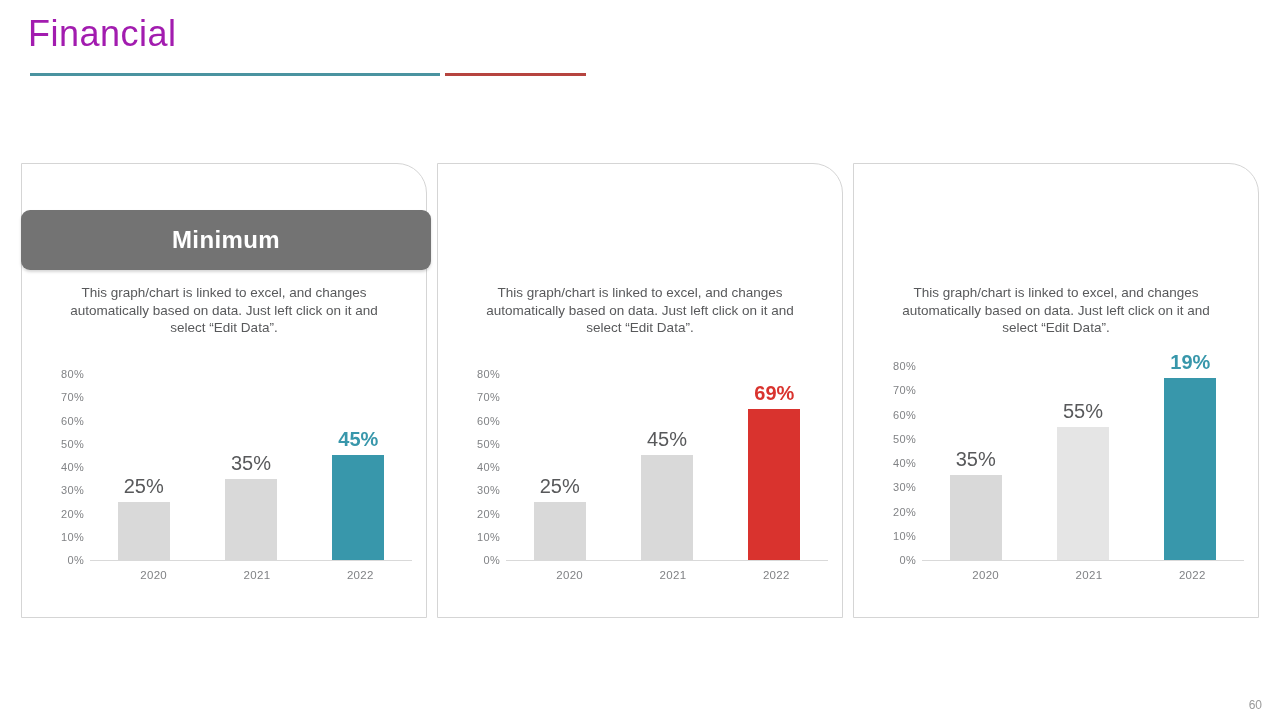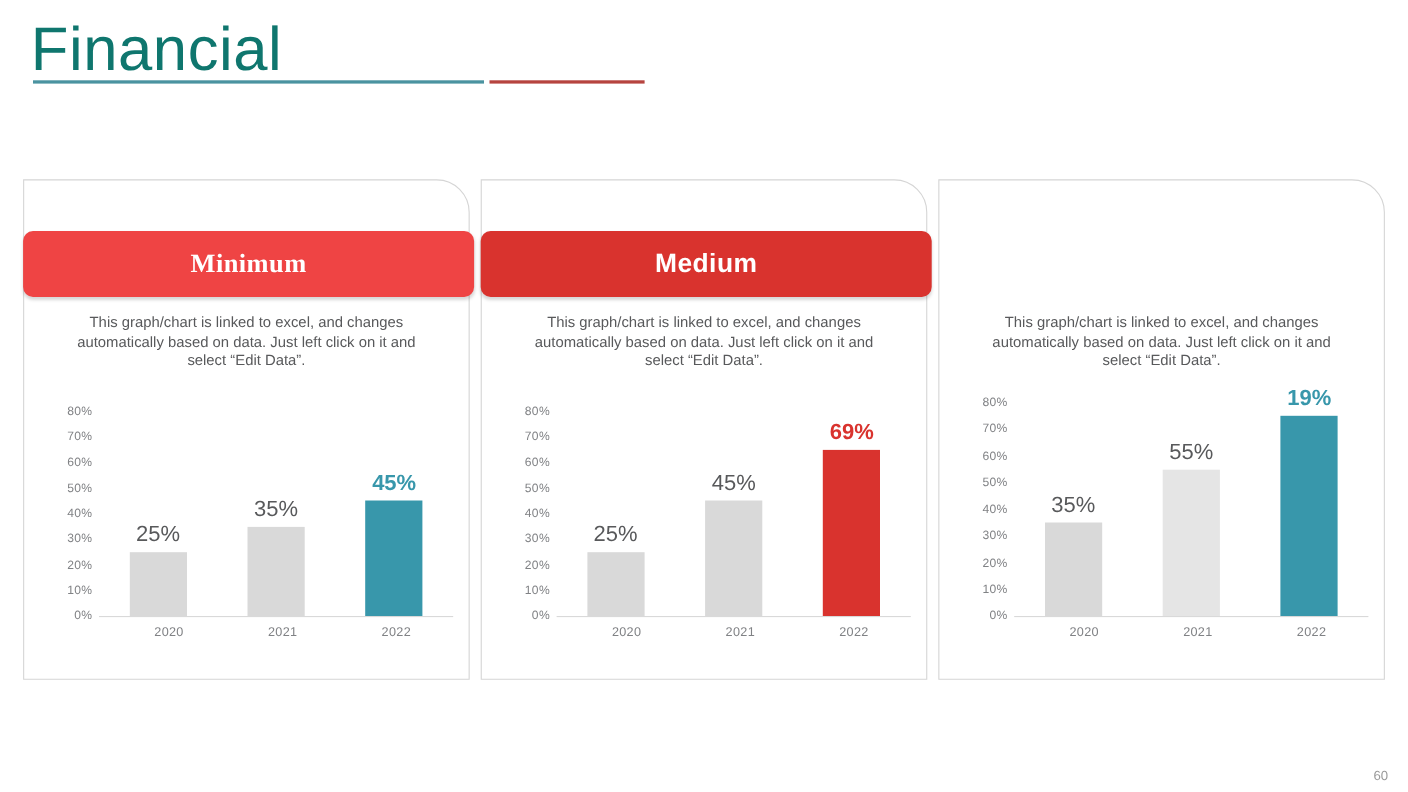--- a/index.html
+++ b/index.html
@@ -14,23 +14,23 @@
     overflow: hidden;
     font-family: "Liberation Sans", sans-serif;
     -webkit-font-smoothing: antialiased;
   }
 
   
   .slide-title {
     position: absolute;
     left: 28px;
     top: 14px;
-    font-size: 56px;
+    font-size: 36px;
     font-weight: 400;
-    color: #0f766e;
+    color: #a21caf;
     letter-spacing: 0.5px;
     line-height: 1.1;
     white-space: nowrap;
   }
   .rule-teal {
     position: absolute;
     left: 30px;
     top: 73px;
     width: 410px;
     height: 3px;
@@ -202,21 +202,21 @@
 </head>
 <body>
 
 <div class="slide-title">Financial</div>
 <div class="rule-teal"></div>
 <div class="rule-red"></div>
 
 <div class="cards">
 
   <div class="card c0">
-    <div class="card-header" style="background: #ef4444; font-family: Liberation Serif, serif;">
+    <div class="card-header" style="background: #737373;">
       <span class="card-header-label">Minimum</span>
     </div>
     <div class="card-desc">This graph/chart is linked to excel, and changes automatically based on data. Just left click on it and select “Edit Data”.</div>
     <div class="chart">
       <div class="chart-inner">
         <div class="y-axis">
             <div class="y-tick" style="top: 0px;">80%</div>
             <div class="y-tick" style="top: 23.25px;">70%</div>
             <div class="y-tick" style="top: 46.5px;">60%</div>
             <div class="y-tick" style="top: 69.75px;">50%</div>
@@ -246,23 +246,20 @@
         <div class="x-axis">
             <div class="x-tick">2020</div>
             <div class="x-tick">2021</div>
             <div class="x-tick">2022</div>
           </div>
       </div>
     </div>
   </div>
 
   <div class="card c1">
-    <div class="card-header" style="background: rgb(217, 51, 46);">
-      <span class="card-header-label">Medium</span>
-    </div>
     <div class="card-desc">This graph/chart is linked to excel, and changes automatically based on data. Just left click on it and select “Edit Data”.</div>
     <div class="chart">
       <div class="chart-inner">
         <div class="y-axis">
             <div class="y-tick" style="top: 0px;">80%</div>
             <div class="y-tick" style="top: 23.25px;">70%</div>
             <div class="y-tick" style="top: 46.5px;">60%</div>
             <div class="y-tick" style="top: 69.75px;">50%</div>
             <div class="y-tick" style="top: 93px;">40%</div>
             <div class="y-tick" style="top: 116.25px;">30%</div>

